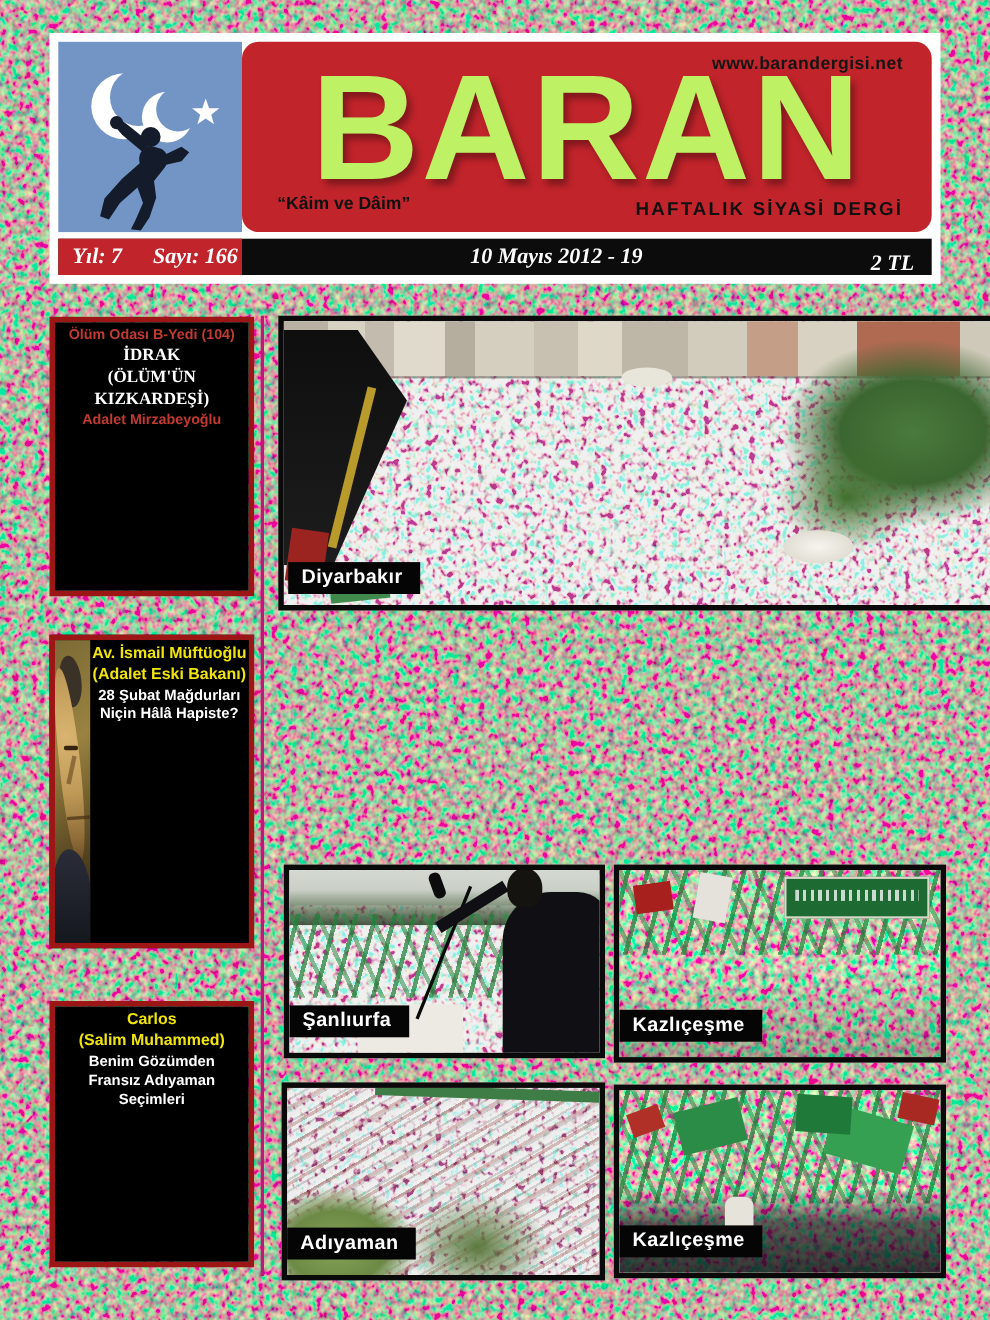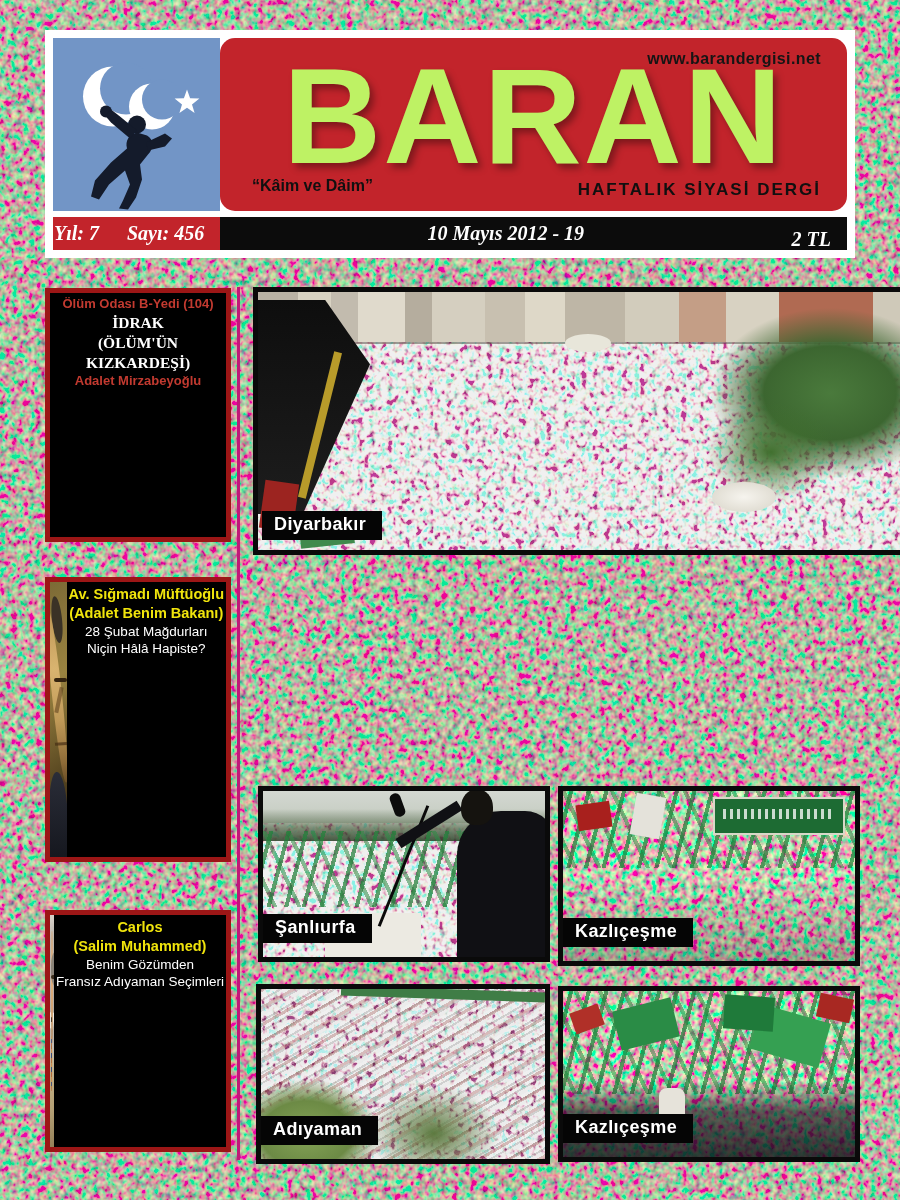--- a/index.html
+++ b/index.html
@@ -17,36 +17,36 @@
   .logo-box svg{display:block;width:100%;height:100%;}
   .title-box{background:#c2242b;position:relative;overflow:hidden;border-radius:15px;}
   .website{position:absolute;top:12px;right:26px;color:#151515;font-weight:bold;font-size:16px;letter-spacing:.4px;}
   .mag-title{position:absolute;top:10px;left:0;right:0;text-align:center;color:#bef264;font-weight:900;
              font-size:136px;line-height:1;letter-spacing:2px;text-shadow:4px 5px 7px rgba(0,0,0,.35);}
   .motto{position:absolute;left:32px;bottom:16px;color:#101010;font-weight:bold;font-size:16px;}
   .subtitle{position:absolute;right:26px;bottom:11px;color:#101010;font-weight:bold;font-size:17px;letter-spacing:2px;}
   .issue-bar{grid-column:1 / span 2;background:#0c0c0c;display:flex;align-items:center;
              font-family:"Liberation Serif",serif;font-style:italic;font-weight:bold;color:#fff;font-size:20px;}
   .issue-left{width:167px;flex:none;background:#c2242b;height:100%;display:flex;align-items:center;
-              gap:28px;padding-left:1px;box-sizing:border-box;}
+              gap:28px;padding-left:13px;box-sizing:border-box;}
   .issue-mid{flex:1;text-align:center;}
   .issue-right{padding-right:16px;margin-top:11px;}
 
   
   .divider-line{position:absolute;left:237px;top:287px;width:3px;height:873px;background:#c01878;}
 
   
   .card{position:absolute;left:45px;width:186px;background:#000;border:5px solid #9c1616;
         box-sizing:border-box;display:flex;flex-direction:row;}
   .card-art{flex:1;position:relative;overflow:hidden;}
   .card-caption{padding:3px 2px 6px;text-align:center;line-height:1.3;background:#000;}
   .l-red{color:#c23a30;font-weight:bold;font-size:13px;}
   .l-serif{color:#fff;font-family:"Liberation Serif",serif;font-weight:bold;font-size:15.5px;}
   .l-yellow{color:#f0e40c;font-weight:bold;font-size:14.5px;}
-  .l-white{color:#fff;font-weight:normal;font-size:13.5px;}
+  .l-white{color:#fff;font-weight:bold;font-size:13.5px;}
 
   
   .brain-art{background:radial-gradient(circle at 50% 45%, #101a30 0%, #05070d 70%, #000 100%);}
   .brain{position:absolute;left:17%;top:16%;width:64%;height:50%;border-radius:50% 50% 46% 46%;
          background:radial-gradient(circle at 45% 40%, #bcd0f4 0%, #7d9bd8 35%, #44609c 68%, #1c2c55 100%);
          box-shadow:0 0 26px 7px rgba(90,130,220,.45);}
   .brain::after{content:"";position:absolute;inset:0;border-radius:inherit;
          background:repeating-radial-gradient(circle at 42% 42%, rgba(16,26,64,.55) 0 2px, rgba(0,0,0,0) 2px 5px);}
   .ray{position:absolute;left:50%;top:40%;width:92px;height:2px;transform-origin:0 50%;
        background:linear-gradient(90deg, rgba(255,255,255,.95), rgba(255,255,255,0));}
@@ -210,21 +210,21 @@
     </div>
     <div class="title-box">
       <div class="website">www.barandergisi.net</div>
       <div class="mag-title">BARAN</div>
       <div class="motto">“Kâim ve Dâim”</div>
       <div class="subtitle">HAFTALIK SİYASİ DERGİ</div>
     </div>
     <div class="issue-bar">
       <div class="issue-left">
         <span>Yıl: 7</span>
-        <span>Sayı: 456</span>
+        <span>Sayı: 166</span>
       </div>
       <div class="issue-mid">10 Mayıs 2012 - 19</div>
       <div class="issue-right">2 TL</div>
     </div>
   </header>
 
   <div class="divider-line"></div>
 
   <aside class="card" style="top:288px;height:254px">
     <div class="card-art brain-art">
@@ -254,22 +254,22 @@
   <aside class="card" style="top:577px;height:285px">
     <div class="card-art muftuoglu-art">
       <div class="m-hair"></div>
       <div class="m-face"></div>
       <div class="m-eye"></div>
       <div class="m-nose"></div>
       <div class="m-mouth"></div>
       <div class="m-jacket"></div>
     </div>
     <div class="card-caption">
-      <div class="l-yellow">Av. Sığmadı Müftüoğlu</div>
-      <div class="l-yellow">(Adalet Benim Bakanı)</div>
+      <div class="l-yellow">Av. İsmail Müftüoğlu</div>
+      <div class="l-yellow">(Adalet Eski Bakanı)</div>
       <div class="l-white">28 Şubat Mağdurları</div>
       <div class="l-white">Niçin Hâlâ Hapiste?</div>
     </div>
   </aside>
 
   <aside class="card" style="top:910px;height:242px">
     <div class="card-art carlos-art">
       <div class="c-fig1"></div>
       <div class="c-fig2"></div>
       <div class="c-paper"></div>

